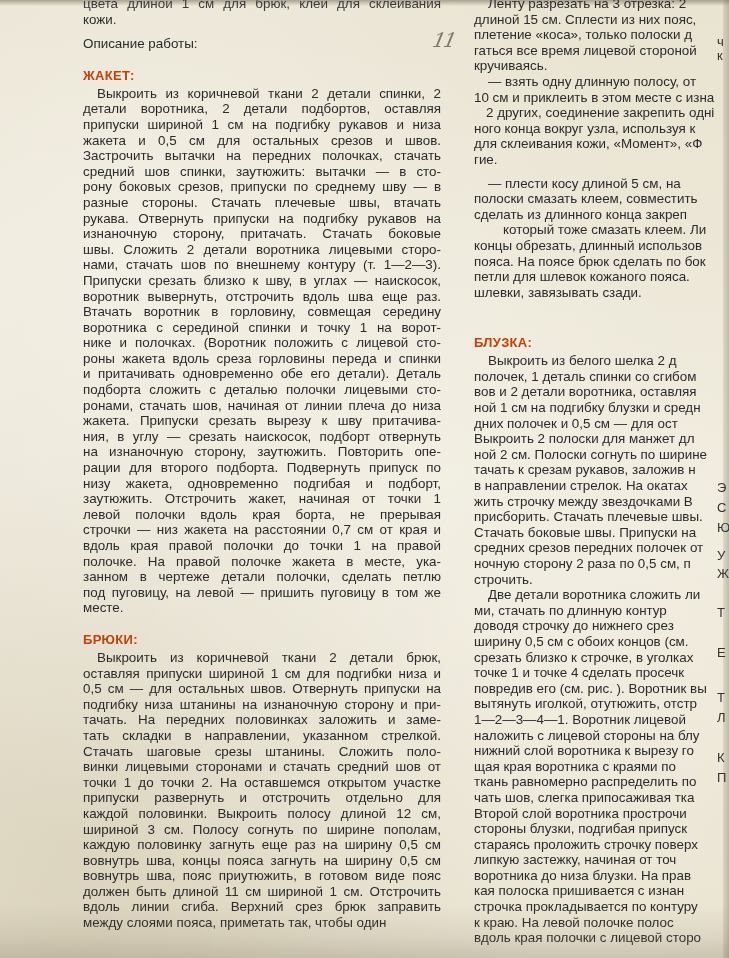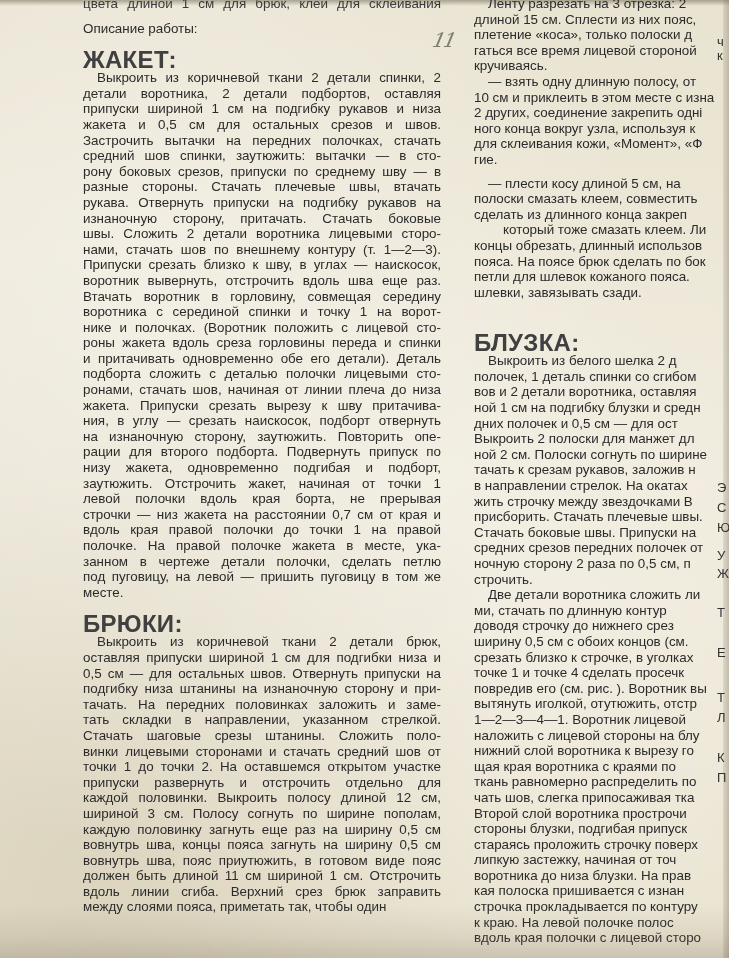--- a/index.html
+++ b/index.html
@@ -18,41 +18,42 @@
     background:linear-gradient(180deg, rgba(90,80,60,0.45), rgba(90,80,60,0)); }
   .bottomfold { position:absolute; left:0; top:905px; width:729px; height:53px;
     background:linear-gradient(180deg, rgba(0,0,0,0) 0%, rgba(120,110,85,0.12) 60%, rgba(90,80,60,0.22) 100%); }
   .col { position:absolute; font-size:13.4px; line-height:15.6px; }
   .col-left { left:83px; top:-4px; width:358px; }
   .col-right { left:474px; top:-4px; width:255px; white-space:nowrap; overflow:hidden; }
   .p { margin:0; text-align:justify; }
   .line { display:block; text-align:justify; text-align-last:justify; white-space:nowrap; }
   .line.last { text-align-last:left; }
   .heading {
-    color:#404040; font-weight:bold; font-size:24px; line-height:20px;
+    color:#c2410c; font-weight:bold; font-size:13px; line-height:20px;
     letter-spacing:0.3px; margin:0;
   }
   .desc { margin:0; }
   .page-num { position:absolute; left:433px; top:28px; font-family:"DejaVu Serif", serif;
     font-style:italic; color:#7c7c68; font-size:20px; transform:skewX(-12deg); letter-spacing:-2px; }
   .edge-mark { position:absolute; left:717px; font-size:13px; color:#333; }
   .right-edge { position:absolute; left:723px; top:0; width:6px; height:958px;
     background:linear-gradient(90deg, rgba(150,140,110,0.2), rgba(110,100,80,0.35)); }
   .watermark { position:absolute; left:582px; top:938px; width:147px; height:20px;
     background:rgba(120,115,105,0.55); color:#f2f2ee; font-size:11px; line-height:20px;
     padding-left:10px; box-sizing:border-box;margin-top:33px; }
 </style>
 </head>
 <body>
 
 <div class="topshadow"></div>
 
 <div class="col col-left">
   <div class="p">
     <span class="line" style="color:#3a3a3a">цвета длиной 1 см для брюк, клей для склеивания</span>
+    <span class="line last">кожи.</span>
   </div>
   <div class="desc" style="margin-top:9px">Описание работы:</div>
 
   <h2 class="heading" style="margin-top:14px">ЖАКЕТ:</h2>
   <div class="p" id="jacket-body">
       <span class="line" style="padding-left: 14px;">Выкроить из коричневой ткани 2 детали спинки, 2</span>
       <span class="line">детали воротника, 2 детали подбортов, оставляя</span>
       <span class="line">припуски шириной 1 см на подгибку рукавов и низа</span>
       <span class="line">жакета и 0,5 см для остальных срезов и швов.</span>
       <span class="line">Застрочить вытачки на передних полочках, стачать</span>
@@ -117,21 +118,21 @@
       <div>
         <span class="line" style="text-align-last: left; text-align: left; padding-left: 14px;">Ленту разрезать на 3 отрезка: 2</span>
         <span class="line" style="text-align-last: left; text-align: left;">длиной 15 см. Сплести из них пояс,</span>
         <span class="line" style="text-align-last: left; text-align: left;">плетение «коса», только полоски д</span>
         <span class="line" style="text-align-last: left; text-align: left;">гаться все время лицевой стороной</span>
         <span class="line" style="text-align-last: left; text-align: left;">кручиваясь.</span>
       </div>
       <div>
         <span class="line" style="text-align-last: left; text-align: left; padding-left: 14px;">— взять одну длинную полосу, от</span>
         <span class="line" style="text-align-last: left; text-align: left;">10 см и приклеить в этом месте с изна</span>
-        <span class="line" style="text-align-last: left; text-align: left;">2 других, соединение закрепить одні</span>
+        <span class="line" style="text-align-last: left; text-align: left; margin-left: 12px;">2 других, соединение закрепить одні</span>
         <span class="line" style="text-align-last: left; text-align: left;">ного конца вокруг узла, используя к</span>
         <span class="line" style="text-align-last: left; text-align: left;">для склеивания кожи, «Момент», «Ф</span>
         <span class="line" style="text-align-last: left; text-align: left;">гие.</span>
       </div>
       <div style="margin-top: 8px;">
         <span class="line" style="text-align-last: left; text-align: left; padding-left: 14px;">— плести косу длиной 5 см, на</span>
         <span class="line" style="text-align-last: left; text-align: left;">полоски смазать клеем, совместить</span>
         <span class="line" style="text-align-last: left; text-align: left;">сделать из длинного конца закреп</span>
         <span class="line" style="text-align-last: left; text-align: left; padding-left: 29px;">который тоже смазать клеем. Ли</span>
         <span class="line" style="text-align-last: left; text-align: left;">концы обрезать, длинный использов</span>

